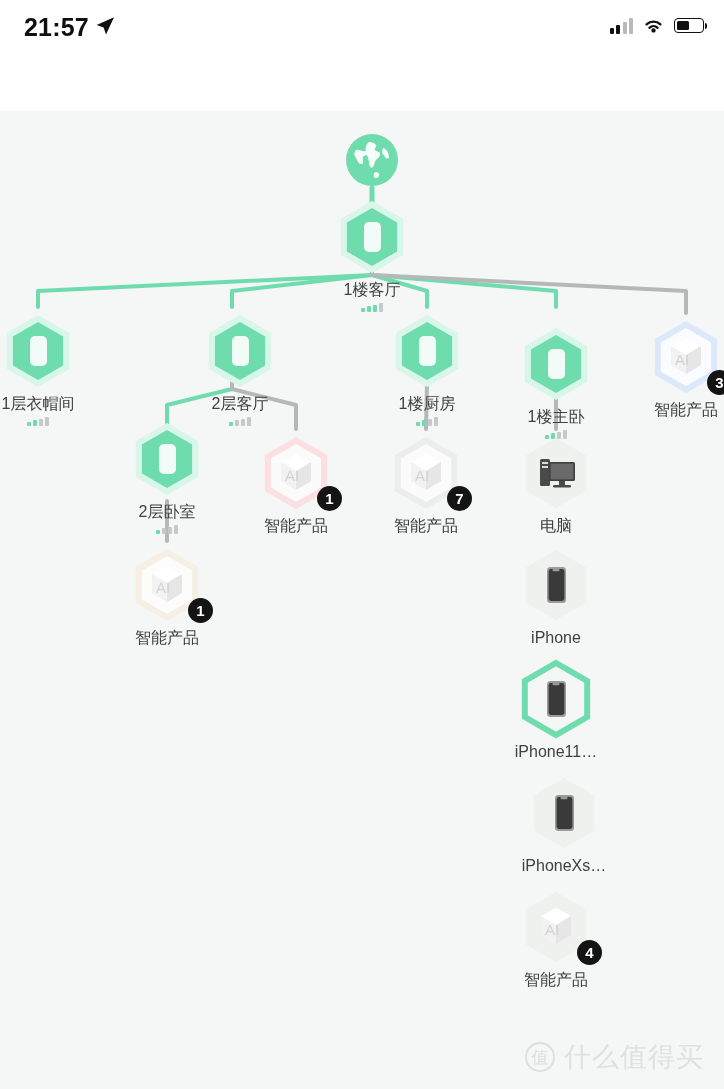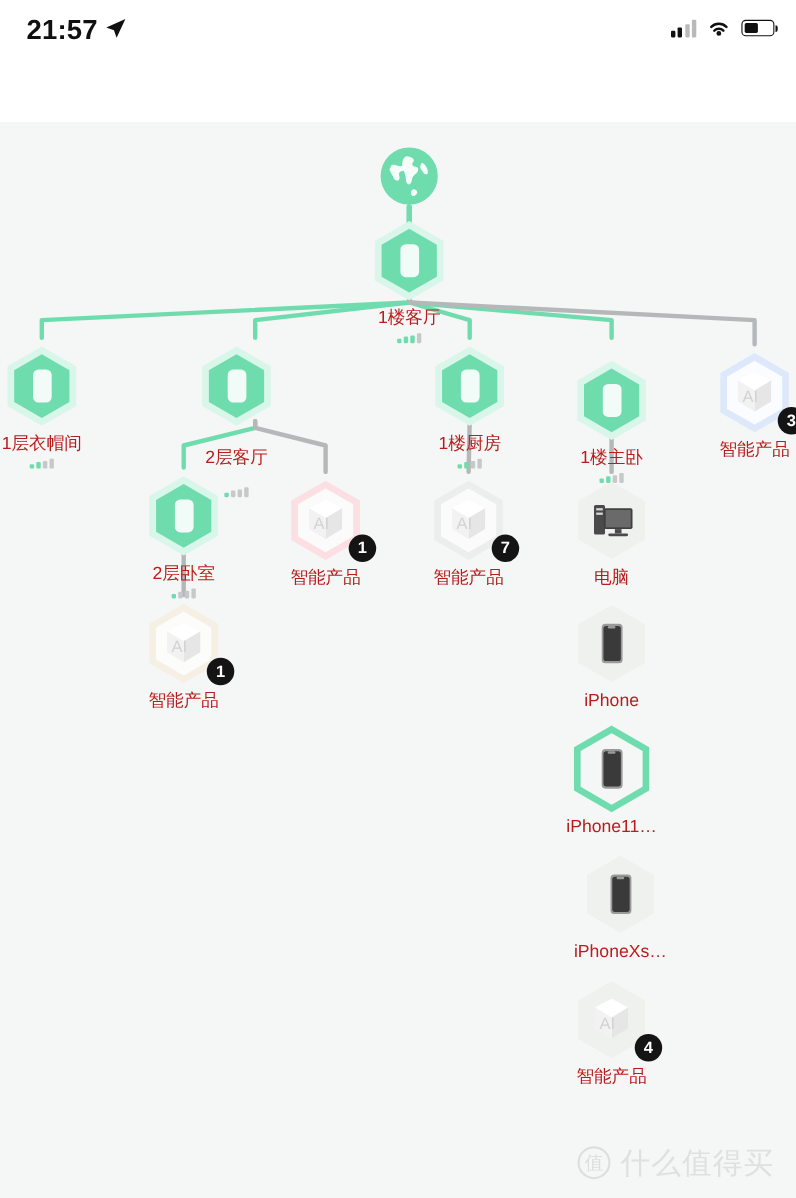--- a/index.html
+++ b/index.html
@@ -73,21 +73,21 @@
   .edges { position: absolute; inset: 0; width: 724px; height: 978px; }
 
   
   .node {
     position: absolute; width: 112px; margin-left: -56px;
     display: flex; flex-direction: column; align-items: center;
   }
   .hexwrap { position: relative; width: 72px; height: 80px; }
   .hexwrap svg { position: absolute; left: 0; top: 0; }
   .node-label {
-    margin-top: 3px; font-size: 16px; color: #b91c1c;
+    margin-top: 3px; font-size: 16px; color: #404040;
     white-space: nowrap; text-align: center; line-height: 20px;
   }
   .signal { margin-top: 3px; display: flex; align-items: flex-end; gap: 2px; height: 9px; }
   .signal i { display: block; width: 4px; border-radius: 1px; background: #6fdcae; }
   .signal i.off { background: #c6c9c9; }
 
   .badge {
     position: absolute; right: -10px; bottom: 2px;
     width: 25px; height: 25px; border-radius: 50%;
     background: #141414; color: #ffffff;
@@ -187,21 +187,21 @@
             </svg>
           </div>
           <div class="node-label">1层衣帽间</div>
           <div class="signal">
             <i style="height: 4px;"></i>
             <i style="height: 5.7px;"></i>
             <i class="off" style="height: 7.4px;"></i>
             <i class="off" style="height: 9.1px;"></i>
           </div>
         </div>
-        <div class="node" style="left: 215px; top: 200px; gap: 13px;">
+        <div class="node" style="left: 240px; top: 200px;">
           <div class="hexwrap">
             <svg width="72" height="80" viewBox="0 0 72 80">
               <path d="M36.00 4.00 L67.18 22.00 L67.18 58.00 L36.00 76.00 L4.82 58.00 L4.82 22.00 Z" fill="#d9f6ea"></path>
               <path d="M36.00 11.00 L61.11 25.50 L61.11 54.50 L36.00 69.00 L10.89 54.50 L10.89 25.50 Z" fill="#6fdcae"></path>
               <rect x="28" y="25" width="17" height="30" rx="5" fill="#f1fbf7"></rect>
             </svg>
           </div>
           <div class="node-label">2层客厅</div>
           <div class="signal">
             <i style="height: 4px;"></i>
@@ -252,21 +252,21 @@
                 <path d="M36 21 L51 29 L36 38 L21 29 Z" fill="#ffffff"></path>
                 <path d="M36 38 L51 29 L51 48 L36 57 Z" fill="#e6e6e6"></path>
                 <path d="M36 38 L36 57 L21 48 L21 29 Z" fill="#f2f2f2"></path>
                 <text x="25" y="48" font-family="Liberation Sans, sans-serif" font-size="15" fill="#d3d3d3">AI</text>
               </g>
             </svg>
             <div class="badge">3</div>
           </div>
           <div class="node-label">智能产品</div>
         </div>
-        <div class="node" style="left: 167px; top: 318px;">
+        <div class="node" style="left: 167px; top: 308px;">
           <div class="hexwrap">
             <svg width="72" height="80" viewBox="0 0 72 80">
               <path d="M36.00 4.00 L67.18 22.00 L67.18 58.00 L36.00 76.00 L4.82 58.00 L4.82 22.00 Z" fill="#d9f6ea"></path>
               <path d="M36.00 11.00 L61.11 25.50 L61.11 54.50 L36.00 69.00 L10.89 54.50 L10.89 25.50 Z" fill="#6fdcae"></path>
               <rect x="28" y="25" width="17" height="30" rx="5" fill="#f1fbf7"></rect>
             </svg>
           </div>
           <div class="node-label">2层卧室</div>
           <div class="signal">
             <i style="height: 4px;"></i>

